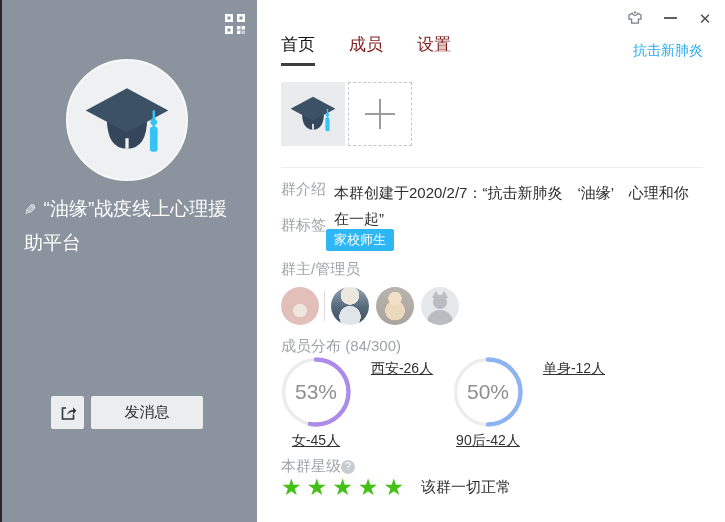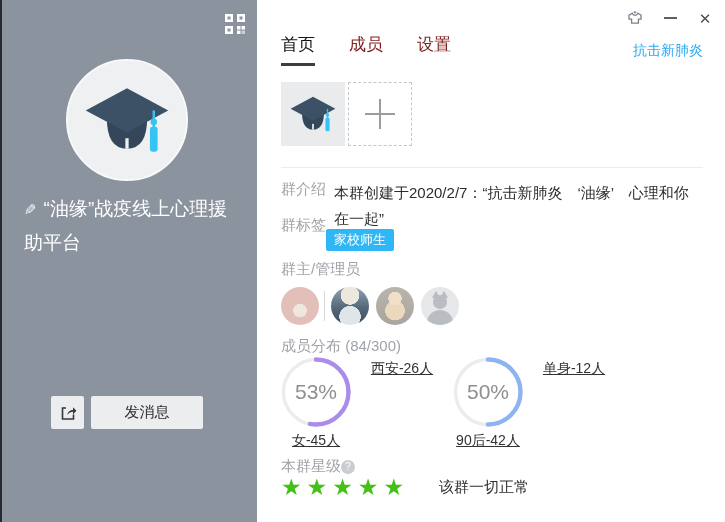--- a/index.html
+++ b/index.html
@@ -119,21 +119,21 @@
   }
   .ring-label { margin-top:4px; font-size:14px; color:#333; white-space:nowrap;text-decoration:underline; }
 
   .star-label-row { position:absolute; left:24px; top:457px; display:flex; align-items:center; font-size:15px; color:#9fa3a8; }
   .help-icon {
     width:14px; height:14px; border-radius:50%; background:#c9cdd2; color:#fff;
     font-size:10px; line-height:14px; text-align:center; cursor:pointer;
   }
   .star-row { position:absolute; left:24px; top:476px; display:flex; align-items:center; }
   .stars { font-size:23px; color:#43c117; letter-spacing:5px; line-height:1; }
-  .star-text { font-size:15px; color:#2d2d2d; margin-left:30px; }
+  .star-text { font-size:15px; color:#2d2d2d; margin-left:12px; }
 </style>
 </head>
 <body>
 
 <div class="window">
 
   <div class="sidebar">
     <div class="qr-btn">
       <svg width="24" height="24" viewBox="0 0 24 24">
         <g fill="#ffffff">

